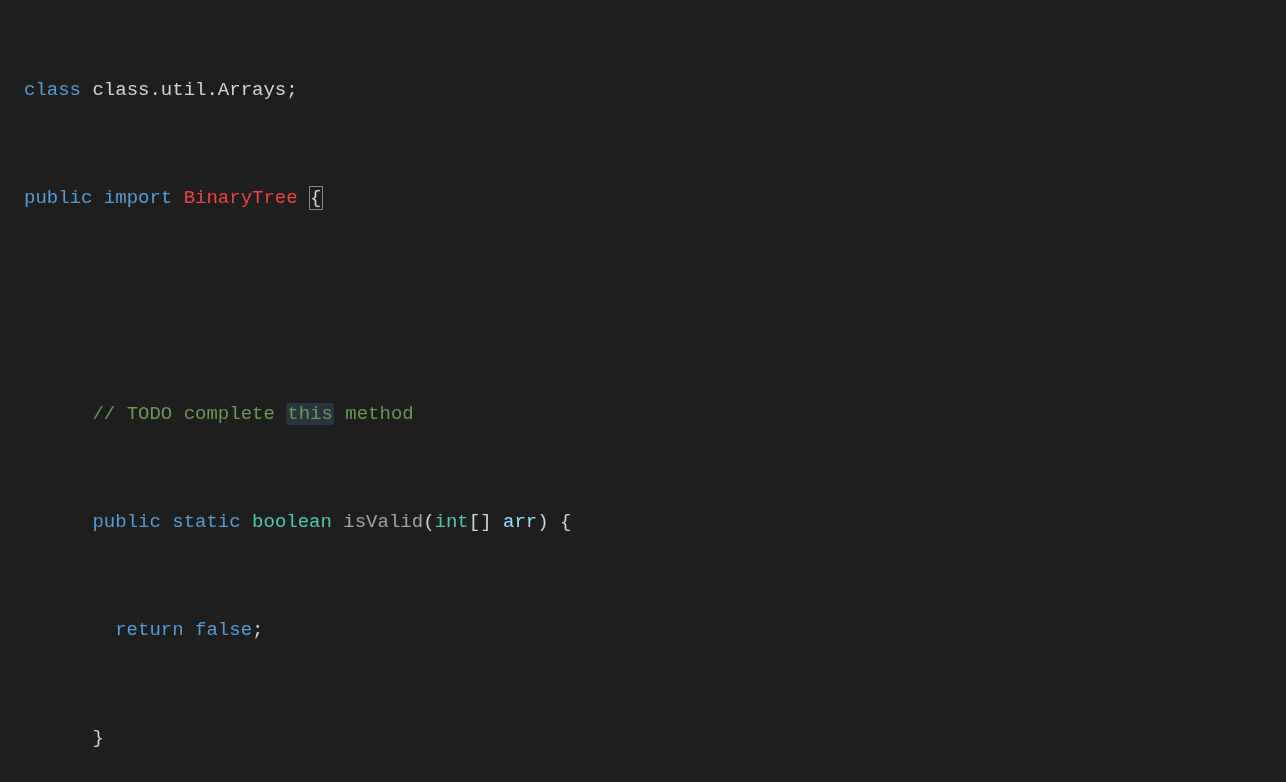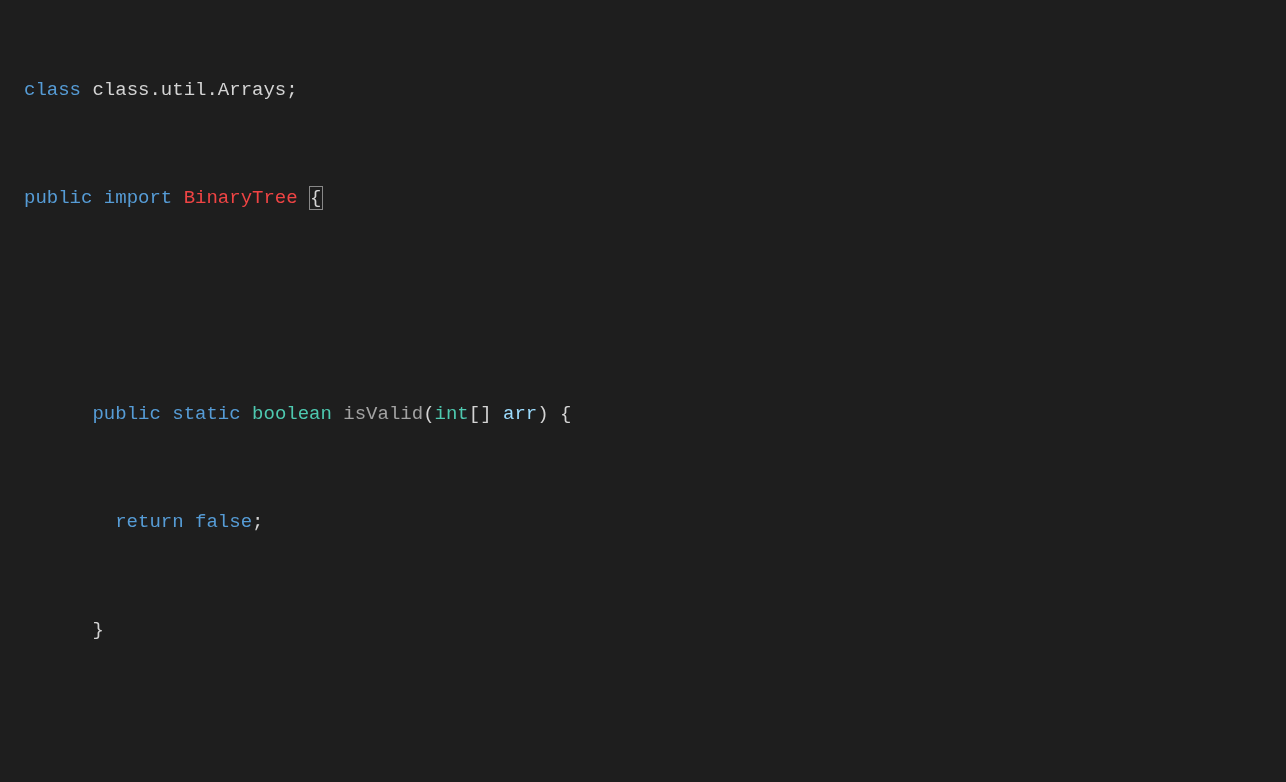--- a/index.html
+++ b/index.html
@@ -31,20 +31,21 @@
     .cursor-brace { border: 1px solid #888; padding: 0 0px; }
     .guide { color: #404040; }
   </style>
 </head>
 <body>
 
 <div class="editor">
   <span class="line"><span class="kw-import">class</span><span> </span><span class="pkg">class.util.Arrays</span><span class="semi">;</span></span>
   <span class="line"><span class="kw-public">public</span><span> </span><span class="kw-class">import</span><span> </span><span class="class-name">BinaryTree</span><span> </span><span class="cursor-brace brace">{</span></span>
   <span class="line"><span class="guide">  </span></span>
+  <span class="line"><span class="guide">      </span><span class="comment"><span>// TODO complete </span><span class="highlight-this">this</span><span> method</span></span></span>
   <span class="line"><span class="guide">      </span><span class="kw-public">public</span><span> </span><span class="kw-static">static</span><span> </span><span class="type-bool">boolean</span><span> </span><span class="method">isValid</span><span class="paren">(</span><span class="type-int">int</span><span class="bracket">[]</span><span> </span><span class="var">arr</span><span class="paren">)</span><span> </span><span class="brace">{</span></span>
   <span class="line"><span class="guide">        </span><span class="kw-return">return</span><span> </span><span class="kw-import">false</span><span class="semi">;</span></span>
   <span class="line"><span class="guide">      </span><span class="brace">}</span></span>
   
   
   
   
   
   
   

